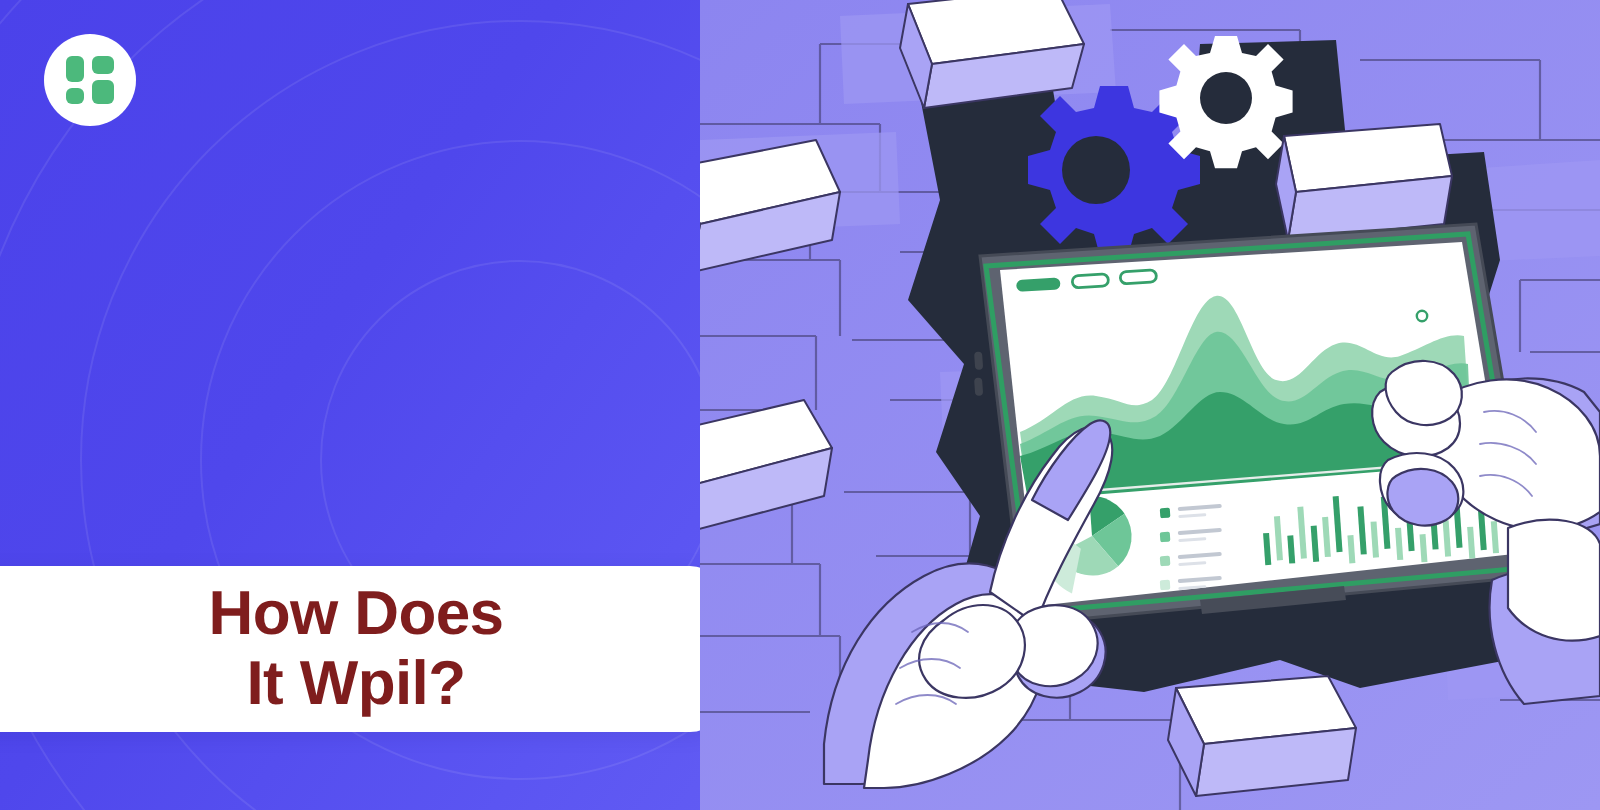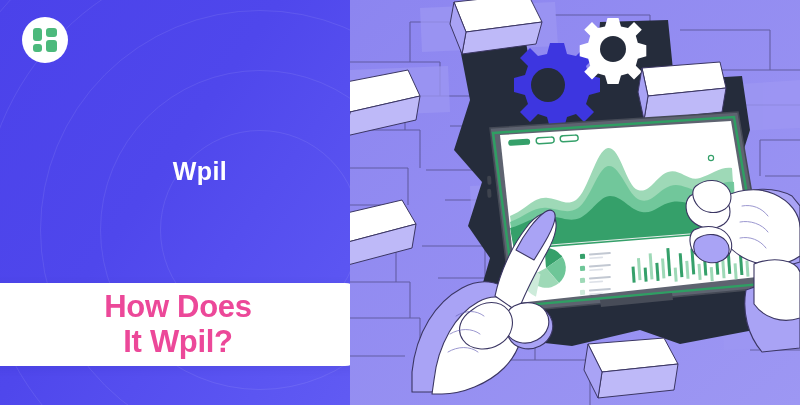--- a/index.html
+++ b/index.html
@@ -40,21 +40,21 @@
     font-size:25px; font-weight:bold; letter-spacing:.4px;
   }
 
   .headline-card{
     position:absolute; left:-26px; top:283px; width:388px; height:83px;
     background:#ffffff; border-radius:17px;
     box-shadow:0 2px 10px rgba(30,20,120,.10);
     display:flex; align-items:center; justify-content:center;
   }
   .headline{
-    color:#ec4899; font-size:31px; font-weight:bold;
+    color:#7f1d1d; font-size:31px; font-weight:bold;
     line-height:1.12; text-align:center; letter-spacing:-.3px;
     padding-left:20px;
   }
 
   
   .illo{ position:absolute; left:350px; top:0; width:450px; height:405px; overflow:hidden; }
   .illo svg{ display:block; }
 </style>
 </head>
 <body>
@@ -74,21 +74,20 @@
     </div>
 
     <div class="logo-wrap">
       <div class="logo-circle"></div>
       <div class="logo-tile lt1"></div>
       <div class="logo-tile lt2"></div>
       <div class="logo-tile lt3"></div>
       <div class="logo-tile lt4"></div>
     </div>
 
-    <div class="brand">Wpil</div>
 
     <div class="headline-card">
       <div class="headline">
         <span>How Does</span><br>
         <span>It Wpil?</span>
       </div>
     </div>
   </div>
 
   <div class="illo">

